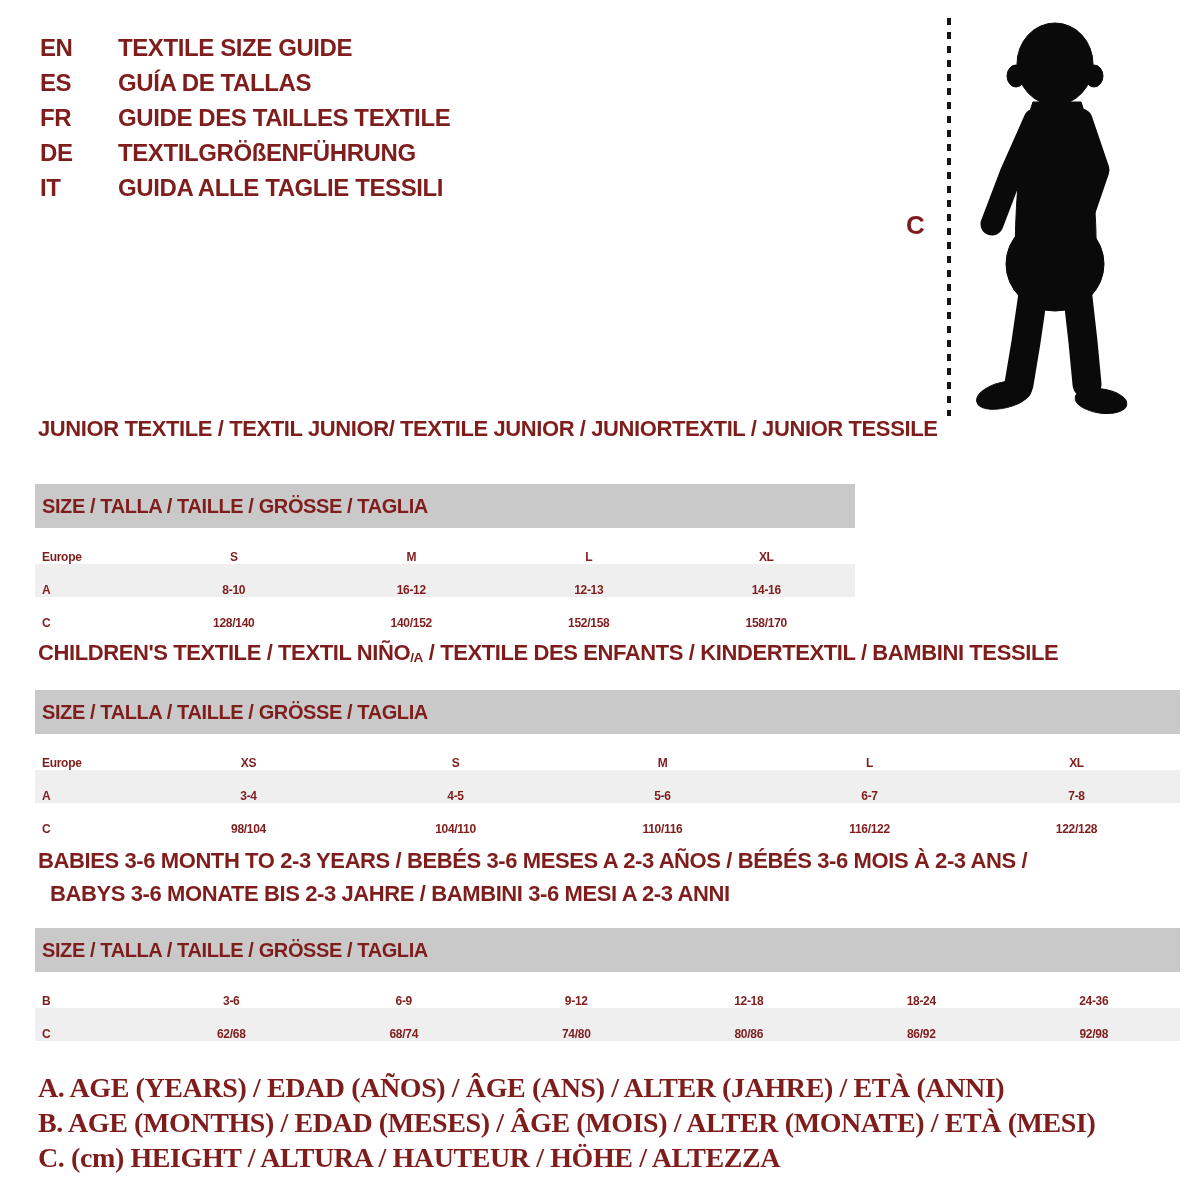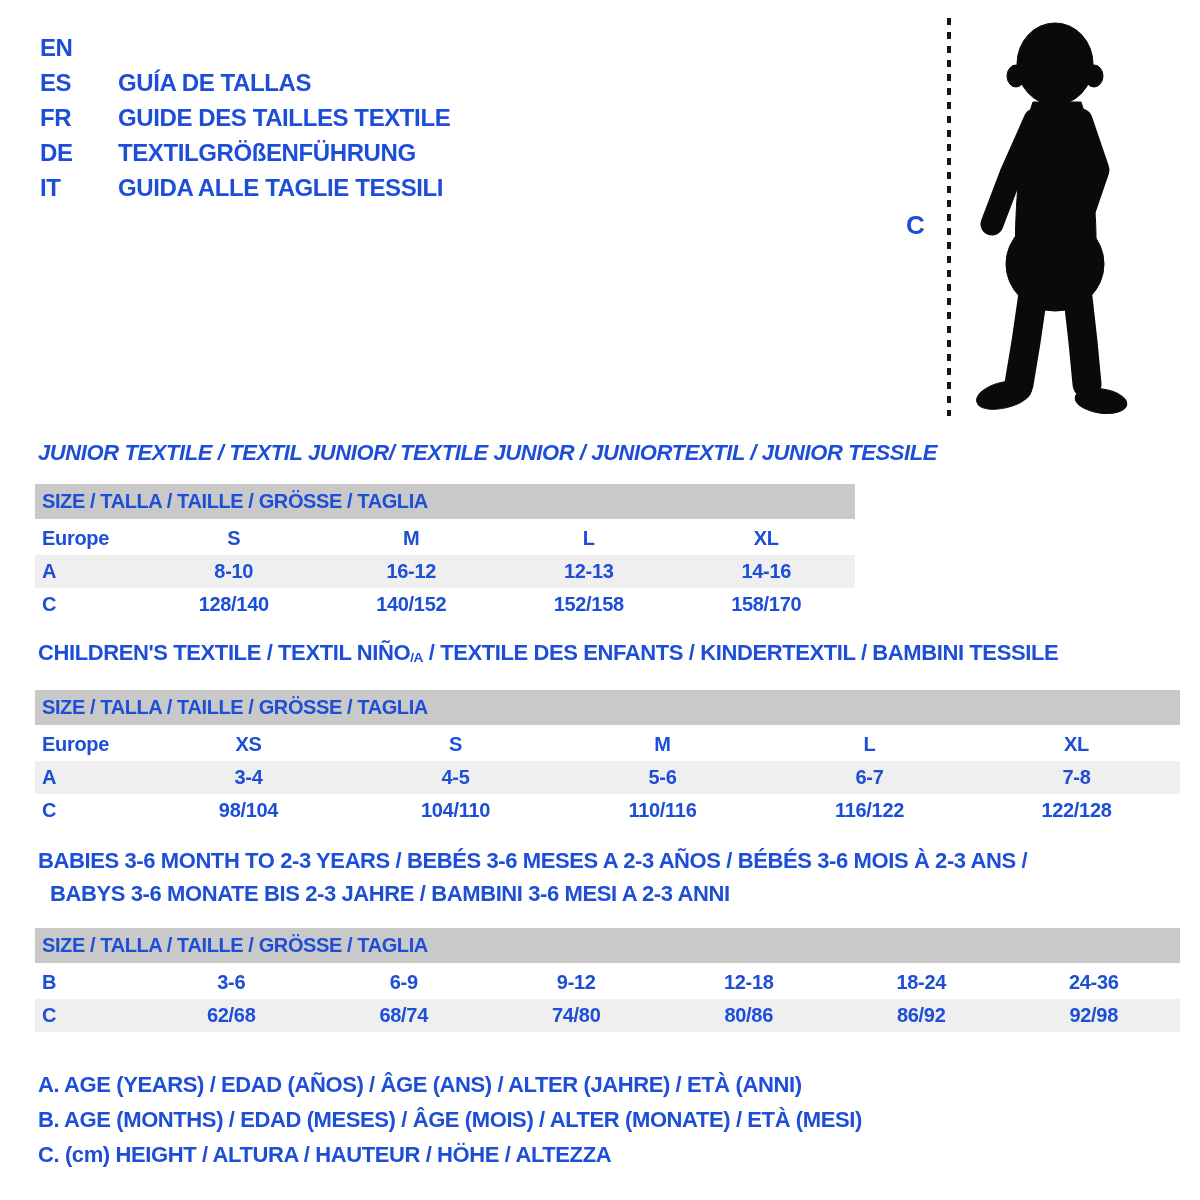--- a/index.html
+++ b/index.html
@@ -7,21 +7,21 @@
     padding: 0;
     background: #ffffff;
   }
   .page {
     position: relative;
     width: 1200px;
     height: 1200px;
     background: #ffffff;
     font-family: "Liberation Sans", sans-serif;
     font-weight: bold;
-    color: #1d4ed8;
+    color: #7f1d1d;
     overflow: hidden;
   }
   
   .lang-block {
     position: absolute;
     left: 40px;
     top: 30px;
   }
   .lang-row {
     display: flex;
@@ -63,63 +63,65 @@
   .sub {
     font-size: 0.62em;
     vertical-align: -0.12em;
   }
   
   .size-table {
     position: absolute;
     left: 35px;
   }
   .size-band {
-    height: 35px;
+    height: 44px;
     background: #c9c9c9;
     display: flex;
     align-items: center;
     padding-left: 7px;
     font-size: 20px;
     letter-spacing: -0.4px;
     margin-bottom: 3px;
   }
   .trow {
     display: flex;
-    align-items: center;
+    align-items: flex-end;
     height: 33px;
-    font-size: 20px;
+    font-size: 12px;
     letter-spacing: -0.3px;
   }
   .trow.shade { background: #efefef; }
   .tlabel {
     width: 110px;
     padding-left: 7px;
     box-sizing: border-box;
   }
   .tcell {
     flex: 1;
     text-align: center;
   }
   
   .legend-line {
     position: absolute;
     left: 38px;
-    font-size: 22px;
+    font-size: 28px;
     letter-spacing: -0.4px;
     white-space: nowrap;
+    font-family: Liberation Serif, serif;
   }
 </style>
 </head>
 <body>
 
 <div class="page">
 
   <div class="lang-block">
     <div class="lang-row">
       <span class="lang-code">EN</span>
+      <span>TEXTILE SIZE GUIDE</span>
     </div>
     <div class="lang-row">
       <span class="lang-code">ES</span>
       <span>GUÍA DE TALLAS</span>
     </div>
     <div class="lang-row">
       <span class="lang-code">FR</span>
       <span>GUIDE DES TAILLES TEXTILE</span>
     </div>
     <div class="lang-row">
@@ -143,21 +145,21 @@
       <ellipse cx="100" cy="252" rx="49" ry="47"></ellipse>
       <polyline points="80,108 56,162 37,212" fill="none" stroke-width="23" stroke-linecap="round" stroke-linejoin="round"></polyline>
       <polyline points="126,108 143,158 130,196" fill="none" stroke-width="23" stroke-linecap="round" stroke-linejoin="round"></polyline>
       <polyline points="80,268 71,330 64,372" fill="none" stroke-width="29" stroke-linecap="round" stroke-linejoin="round"></polyline>
       <polyline points="121,268 128,330 132,372" fill="none" stroke-width="29" stroke-linecap="round" stroke-linejoin="round"></polyline>
       <ellipse cx="49" cy="383" rx="28" ry="13" transform="rotate(-14 49 383)"></ellipse>
       <ellipse cx="146" cy="389" rx="26" ry="12" transform="rotate(8 146 389)"></ellipse>
     </g>
   </svg>
 
-  <div class="sec-heading" style="top:440px;font-style:italic;">JUNIOR TEXTILE / TEXTIL JUNIOR/ TEXTILE JUNIOR / JUNIORTEXTIL / JUNIOR TESSILE</div>
+  <div class="sec-heading" style="top:416px;">JUNIOR TEXTILE / TEXTIL JUNIOR/ TEXTILE JUNIOR / JUNIORTEXTIL / JUNIOR TESSILE</div>
   <div class="size-table" style="top:484px; width:820px;">
     <div class="size-band">SIZE / TALLA / TAILLE / GRÖSSE / TAGLIA</div>
     <div class="trow">
       <span class="tlabel">Europe</span>
       <span class="tcell">S</span>
       <span class="tcell">M</span>
       <span class="tcell">L</span>
       <span class="tcell">XL</span>
     </div>
     <div class="trow shade">

